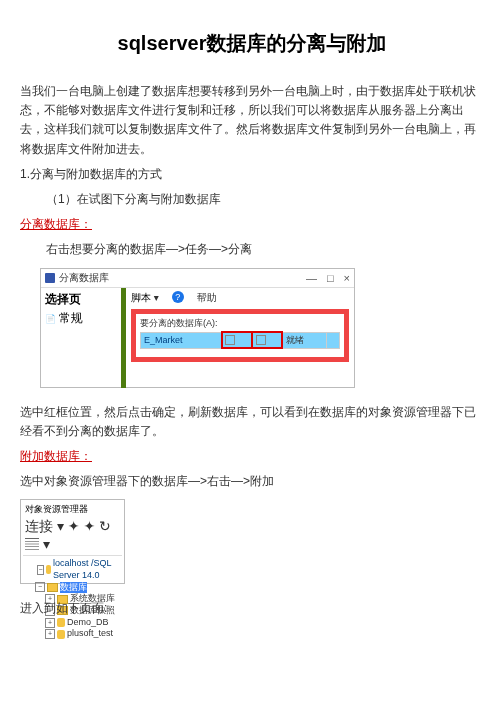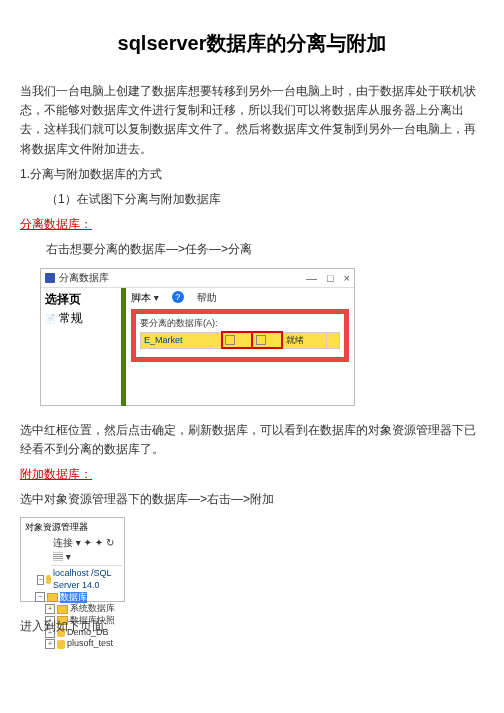--- a/index.html
+++ b/index.html
@@ -33,21 +33,21 @@
     margin: 8px 0 15px 20px;
   }
   .fig-box {
     border: 1px solid #bbb;
     background: #fff;
     box-sizing: border-box;
   }
   
   .fig1 {
     width: 315px;
-    height: 138px;
+    height: 120px;
     position: relative;
   }
   .fig1-titlebar {
     height: 18px;
     display: flex;
     align-items: center;
     padding: 0 4px;
     font-size: 10px;
     color: #333;
     border-bottom: 1px solid #ddd;
@@ -112,21 +112,21 @@
   }
   .fig1-table {
     border-collapse: collapse;
     width: 100%;
     font-size: 9px;
   }
   .fig1-table th, .fig1-table td {
     border: 1px solid #ccc;
     padding: 1px 3px;
     text-align: left;
-    background: #fde047;
+    background: #7dd3fc;
   }
   .fig1-table th {
     background: #f0f0f0;
     font-weight: normal;
   }
   .fig1-table .namecell { color: #004080; }
   .chk {
     display: inline-block;
     width: 10px; height: 10px;
     border: 1px solid #888;
@@ -143,25 +143,24 @@
     height: 85px;
     font-size: 9px;
     padding: 2px;
   }
   .fig2-titlebar {
     font-size: 9px;
     color: #000;
     padding: 1px 2px;
   }
   .fig2-toolbar {
-    font-size: 10px;
+    font-size: 14px;
     color: #333;
     padding: 1px 2px;
     border-bottom: 1px solid #ddd;
-    margin-left: 28px;
   }
   .tree {
     padding: 2px 2px;
   }
   .tree-item {
     display: flex;
     align-items: center;
     gap: 2px;
     padding: 0;
     line-height: 1.3;

